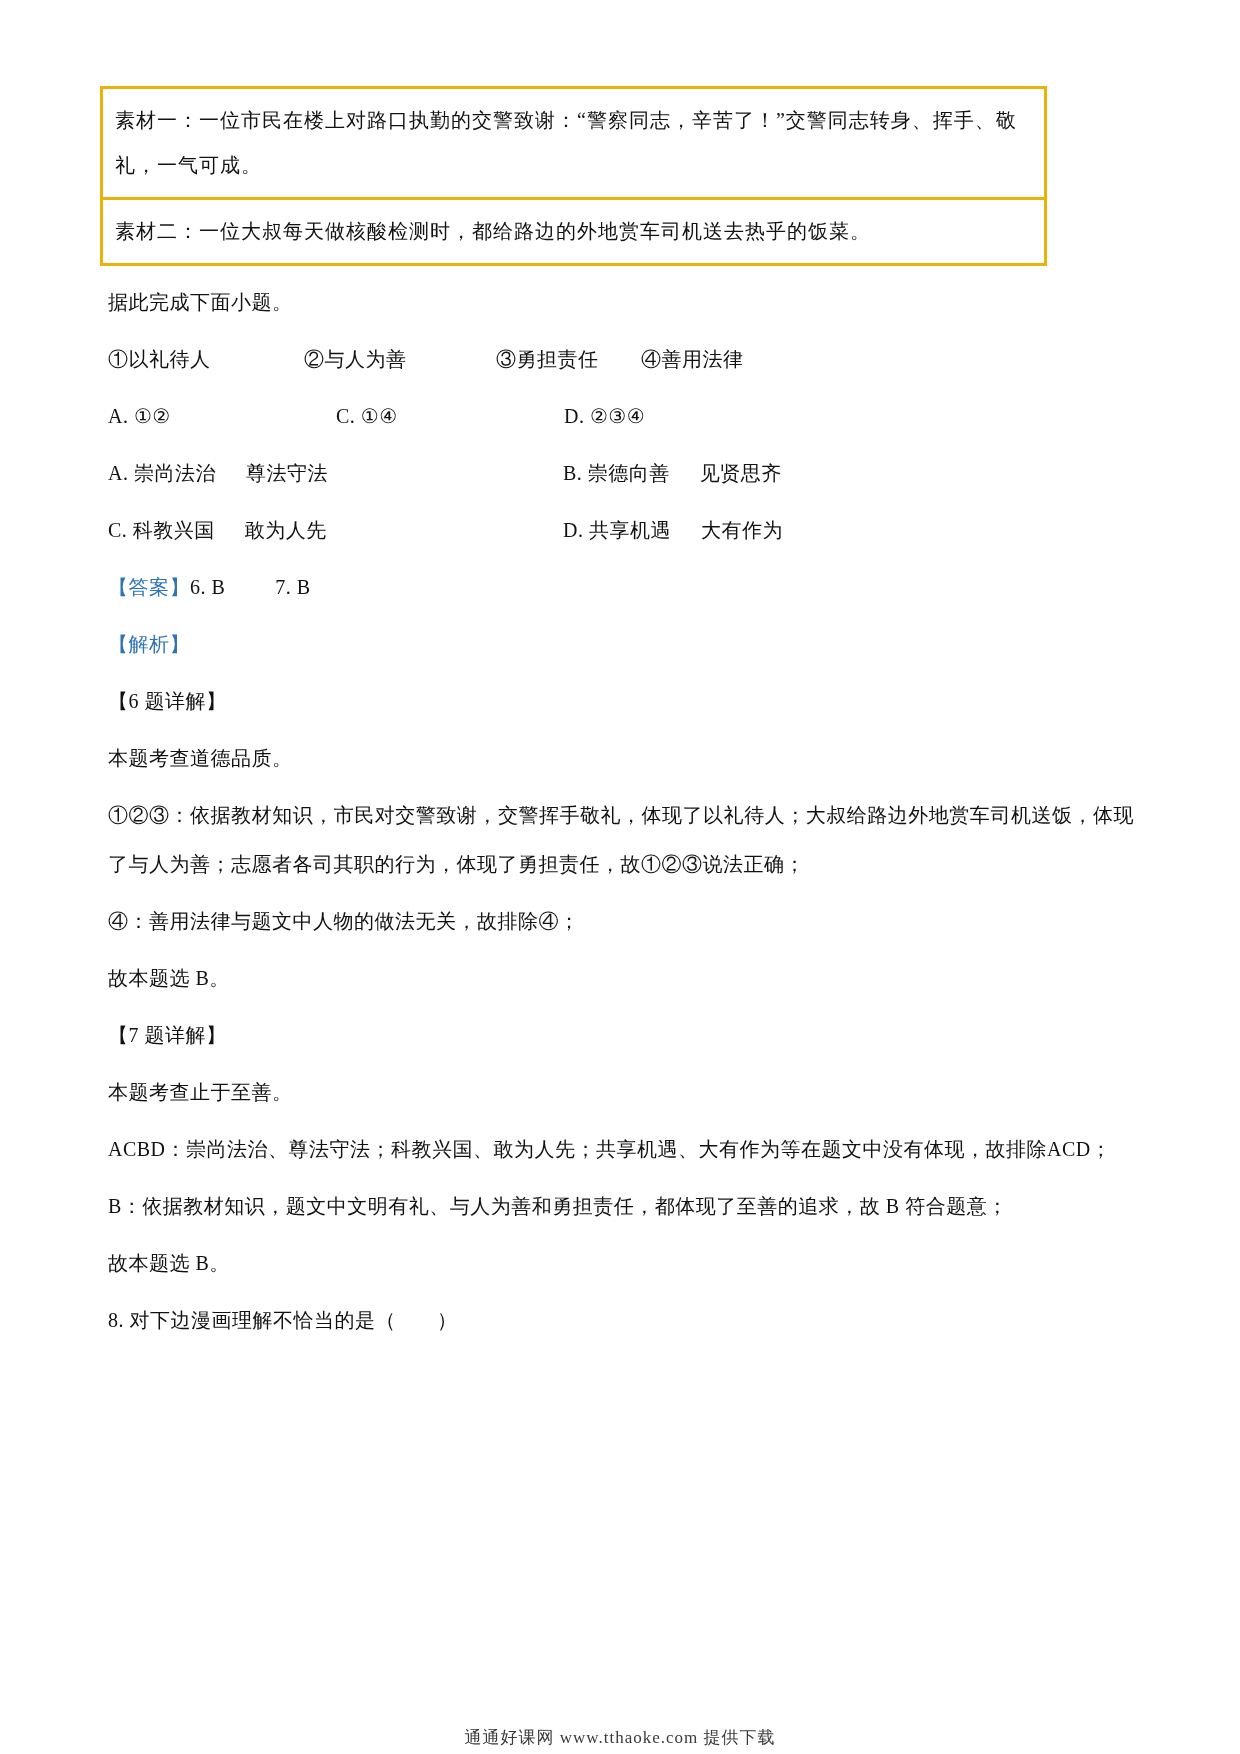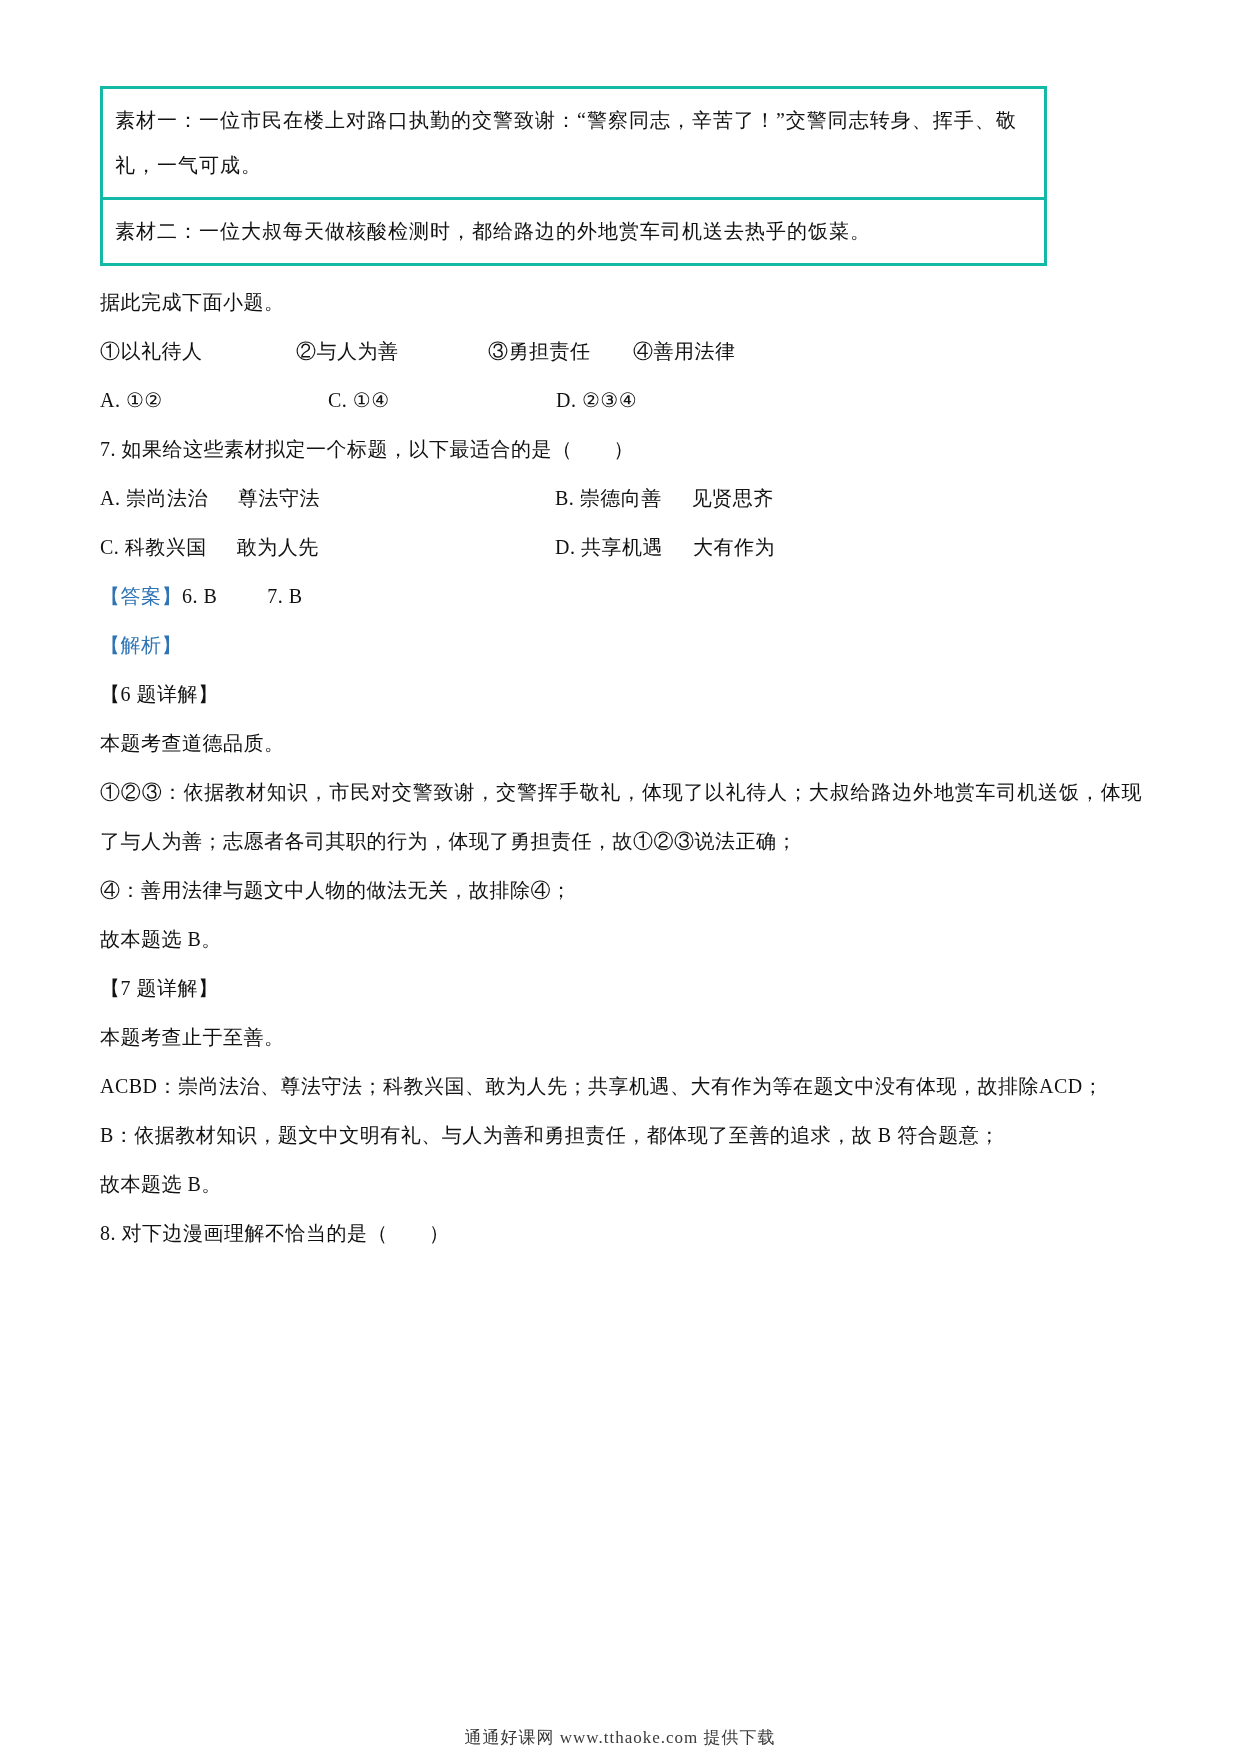--- a/index.html
+++ b/index.html
@@ -16,29 +16,29 @@
     width: 1240px;
     height: 1754px;
     padding: 86px 98px 0 100px;
   }
   .material-table {
     width: 947px;
     border-collapse: collapse;
     table-layout: fixed;
   }
   .material-table td {
-    border: 3px solid #14b8a6;
+    border: 3px solid #eab308;
     padding: 9px 12px;
     font-size: 20px;
     line-height: 45px;
     letter-spacing: 1px;
   }
   .doc { margin-top: 12px; }
   .doc p {
-    margin: 0;
+    margin: 8px;
     font-size: 20px;
     line-height: 49px;
     letter-spacing: 0.5px;
   }
   .justify { text-align: justify; }
   .blue { color: #2E74B5; }
   .q6-items { display: flex; }
   .q6-items span:nth-child(1) { width: 196px; }
   .q6-items span:nth-child(2) { width: 192px; }
   .q6-items span:nth-child(3) { width: 145px; }
@@ -87,21 +87,20 @@
       <span>③勇担责任</span>
       <span>④善用法律</span>
     </p>
 
     <p class="q6-options">
       <span>A. ①②</span>
       <span>C. ①④</span>
       <span>D. ②③④</span>
     </p>
 
-    <p>7. 如果给这些素材拟定一个标题，以下最适合的是（　　）</p>
 
     <p class="q7-row">
       <span class="q7-opt"><span>A.</span> <span>崇尚法治</span><span class="p2">尊法守法</span></span>
       <span class="q7-opt"><span>B.</span> <span>崇德向善</span><span class="p2">见贤思齐</span></span>
     </p>
 
     <p class="q7-row">
       <span class="q7-opt"><span>C.</span> <span>科教兴国</span><span class="p2">敢为人先</span></span>
       <span class="q7-opt"><span>D.</span> <span>共享机遇</span><span class="p2">大有作为</span></span>
     </p>

